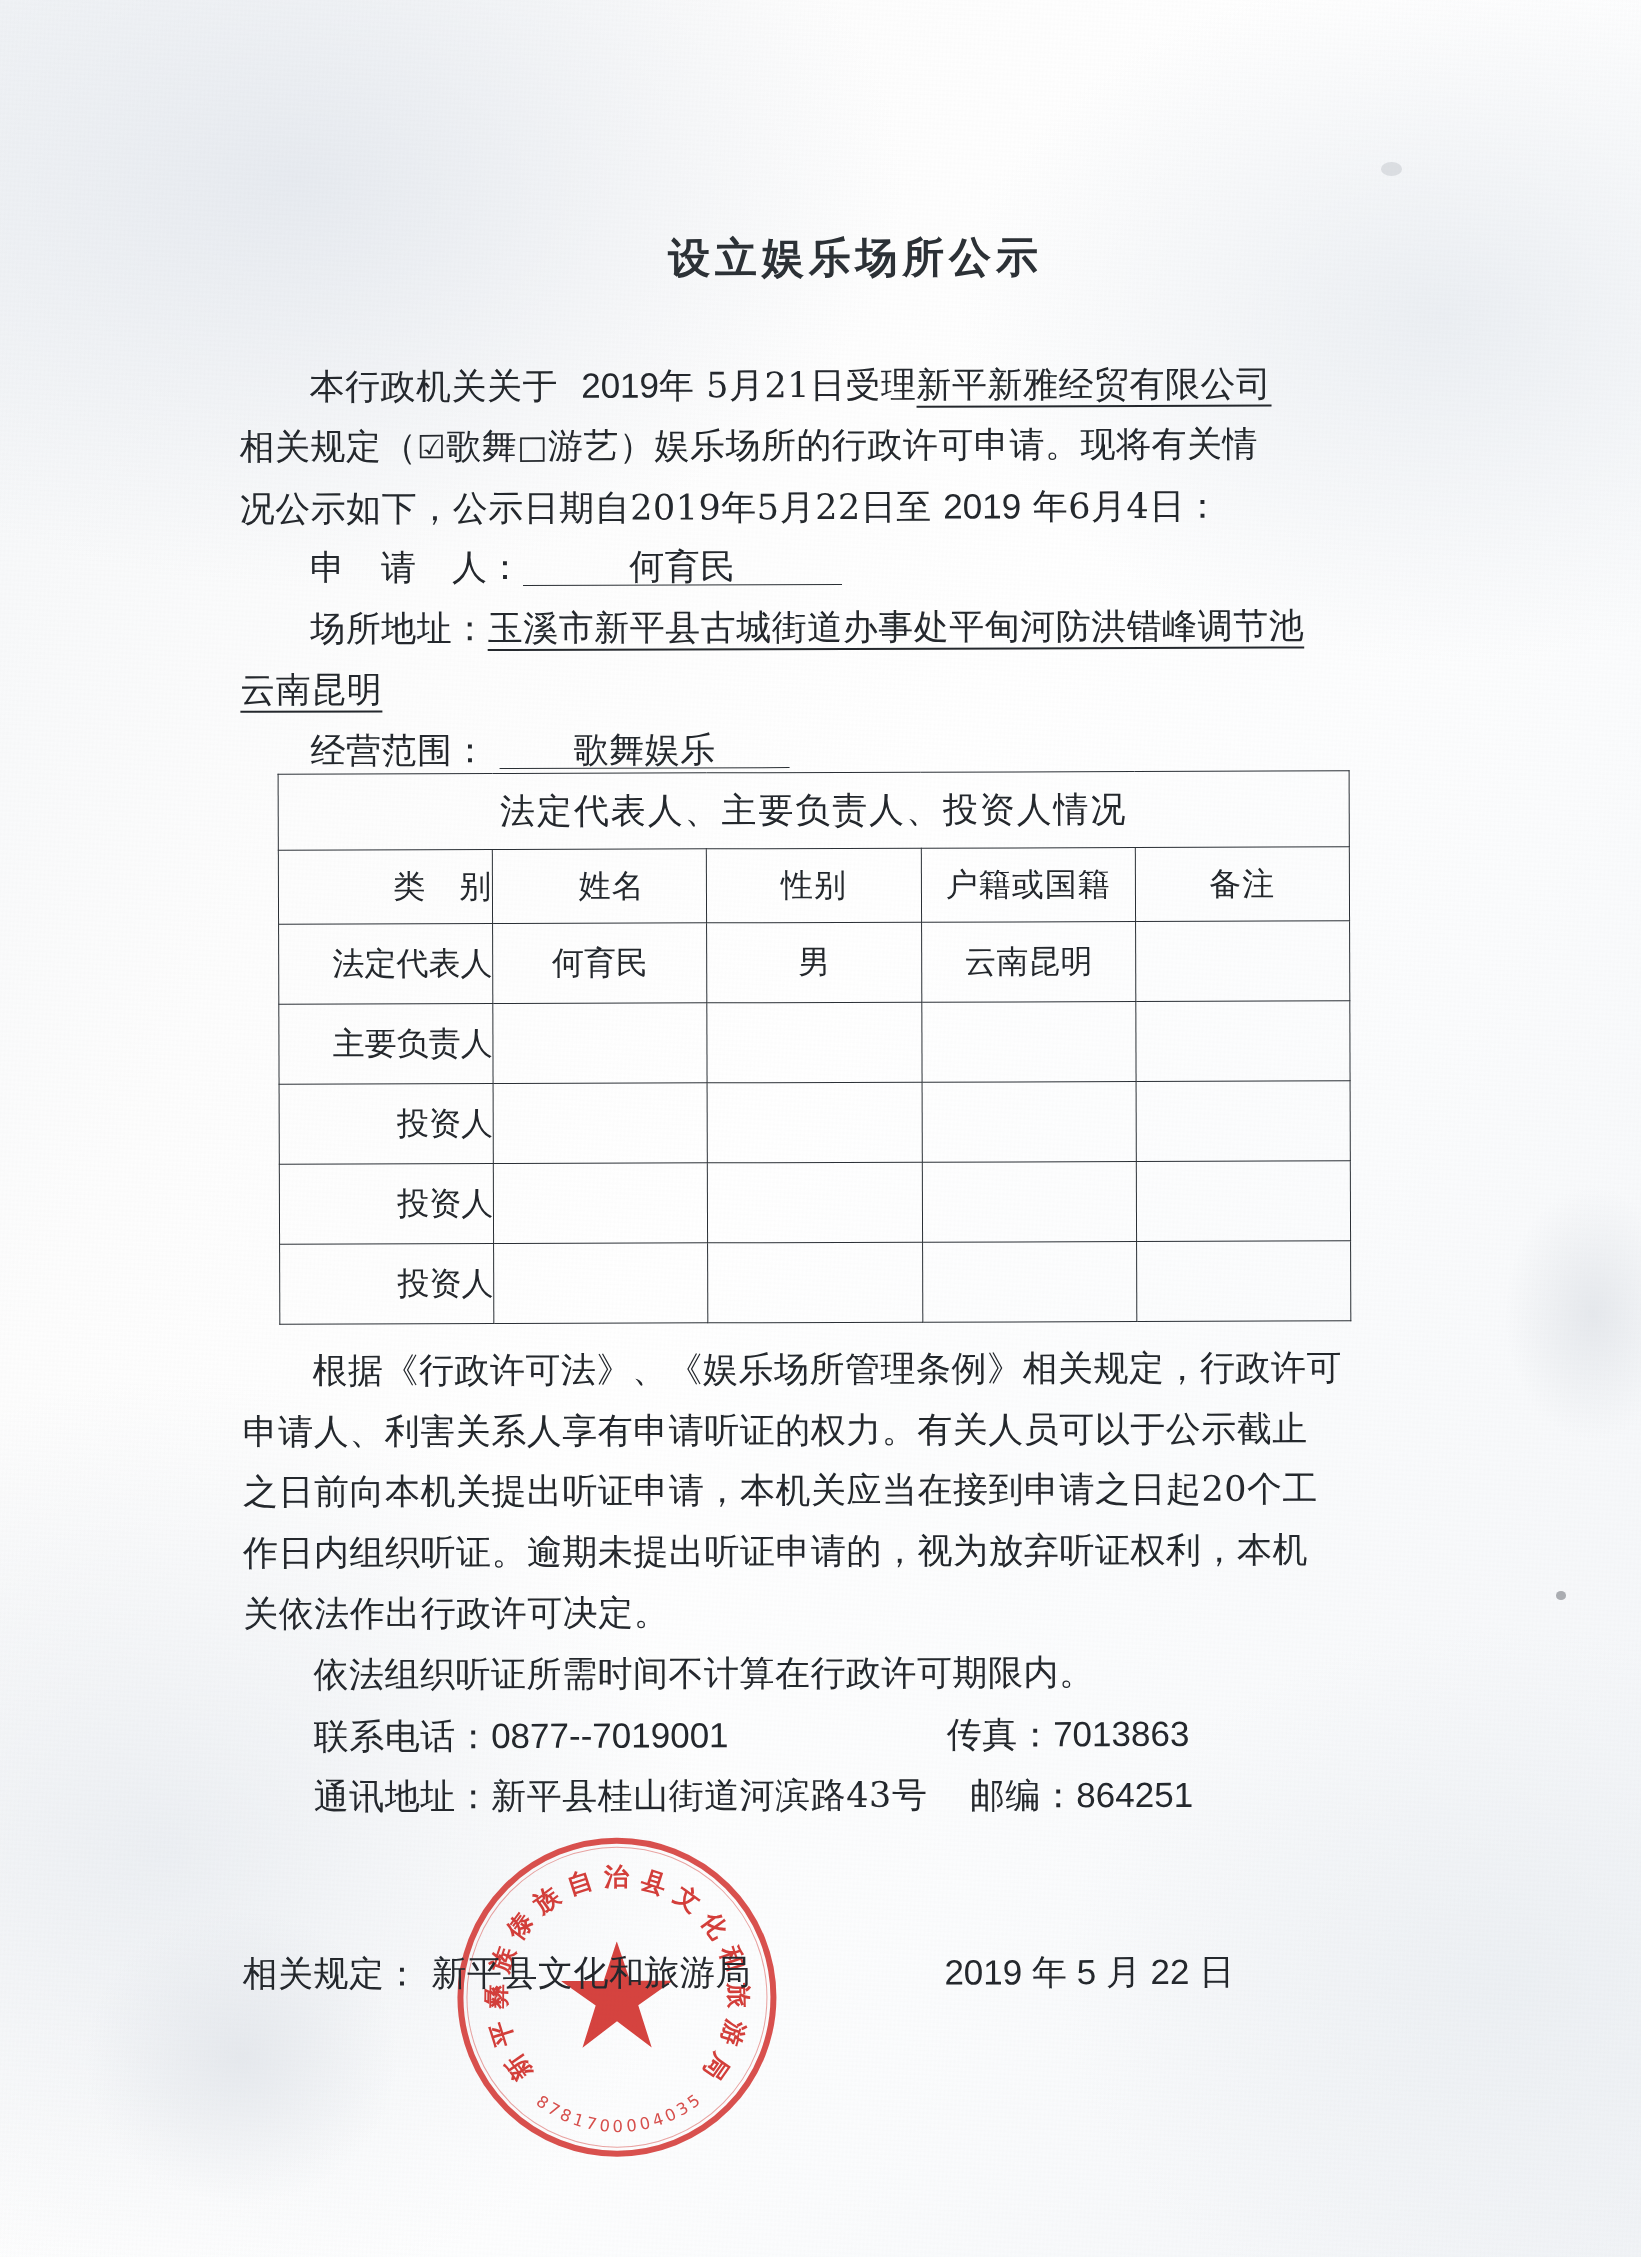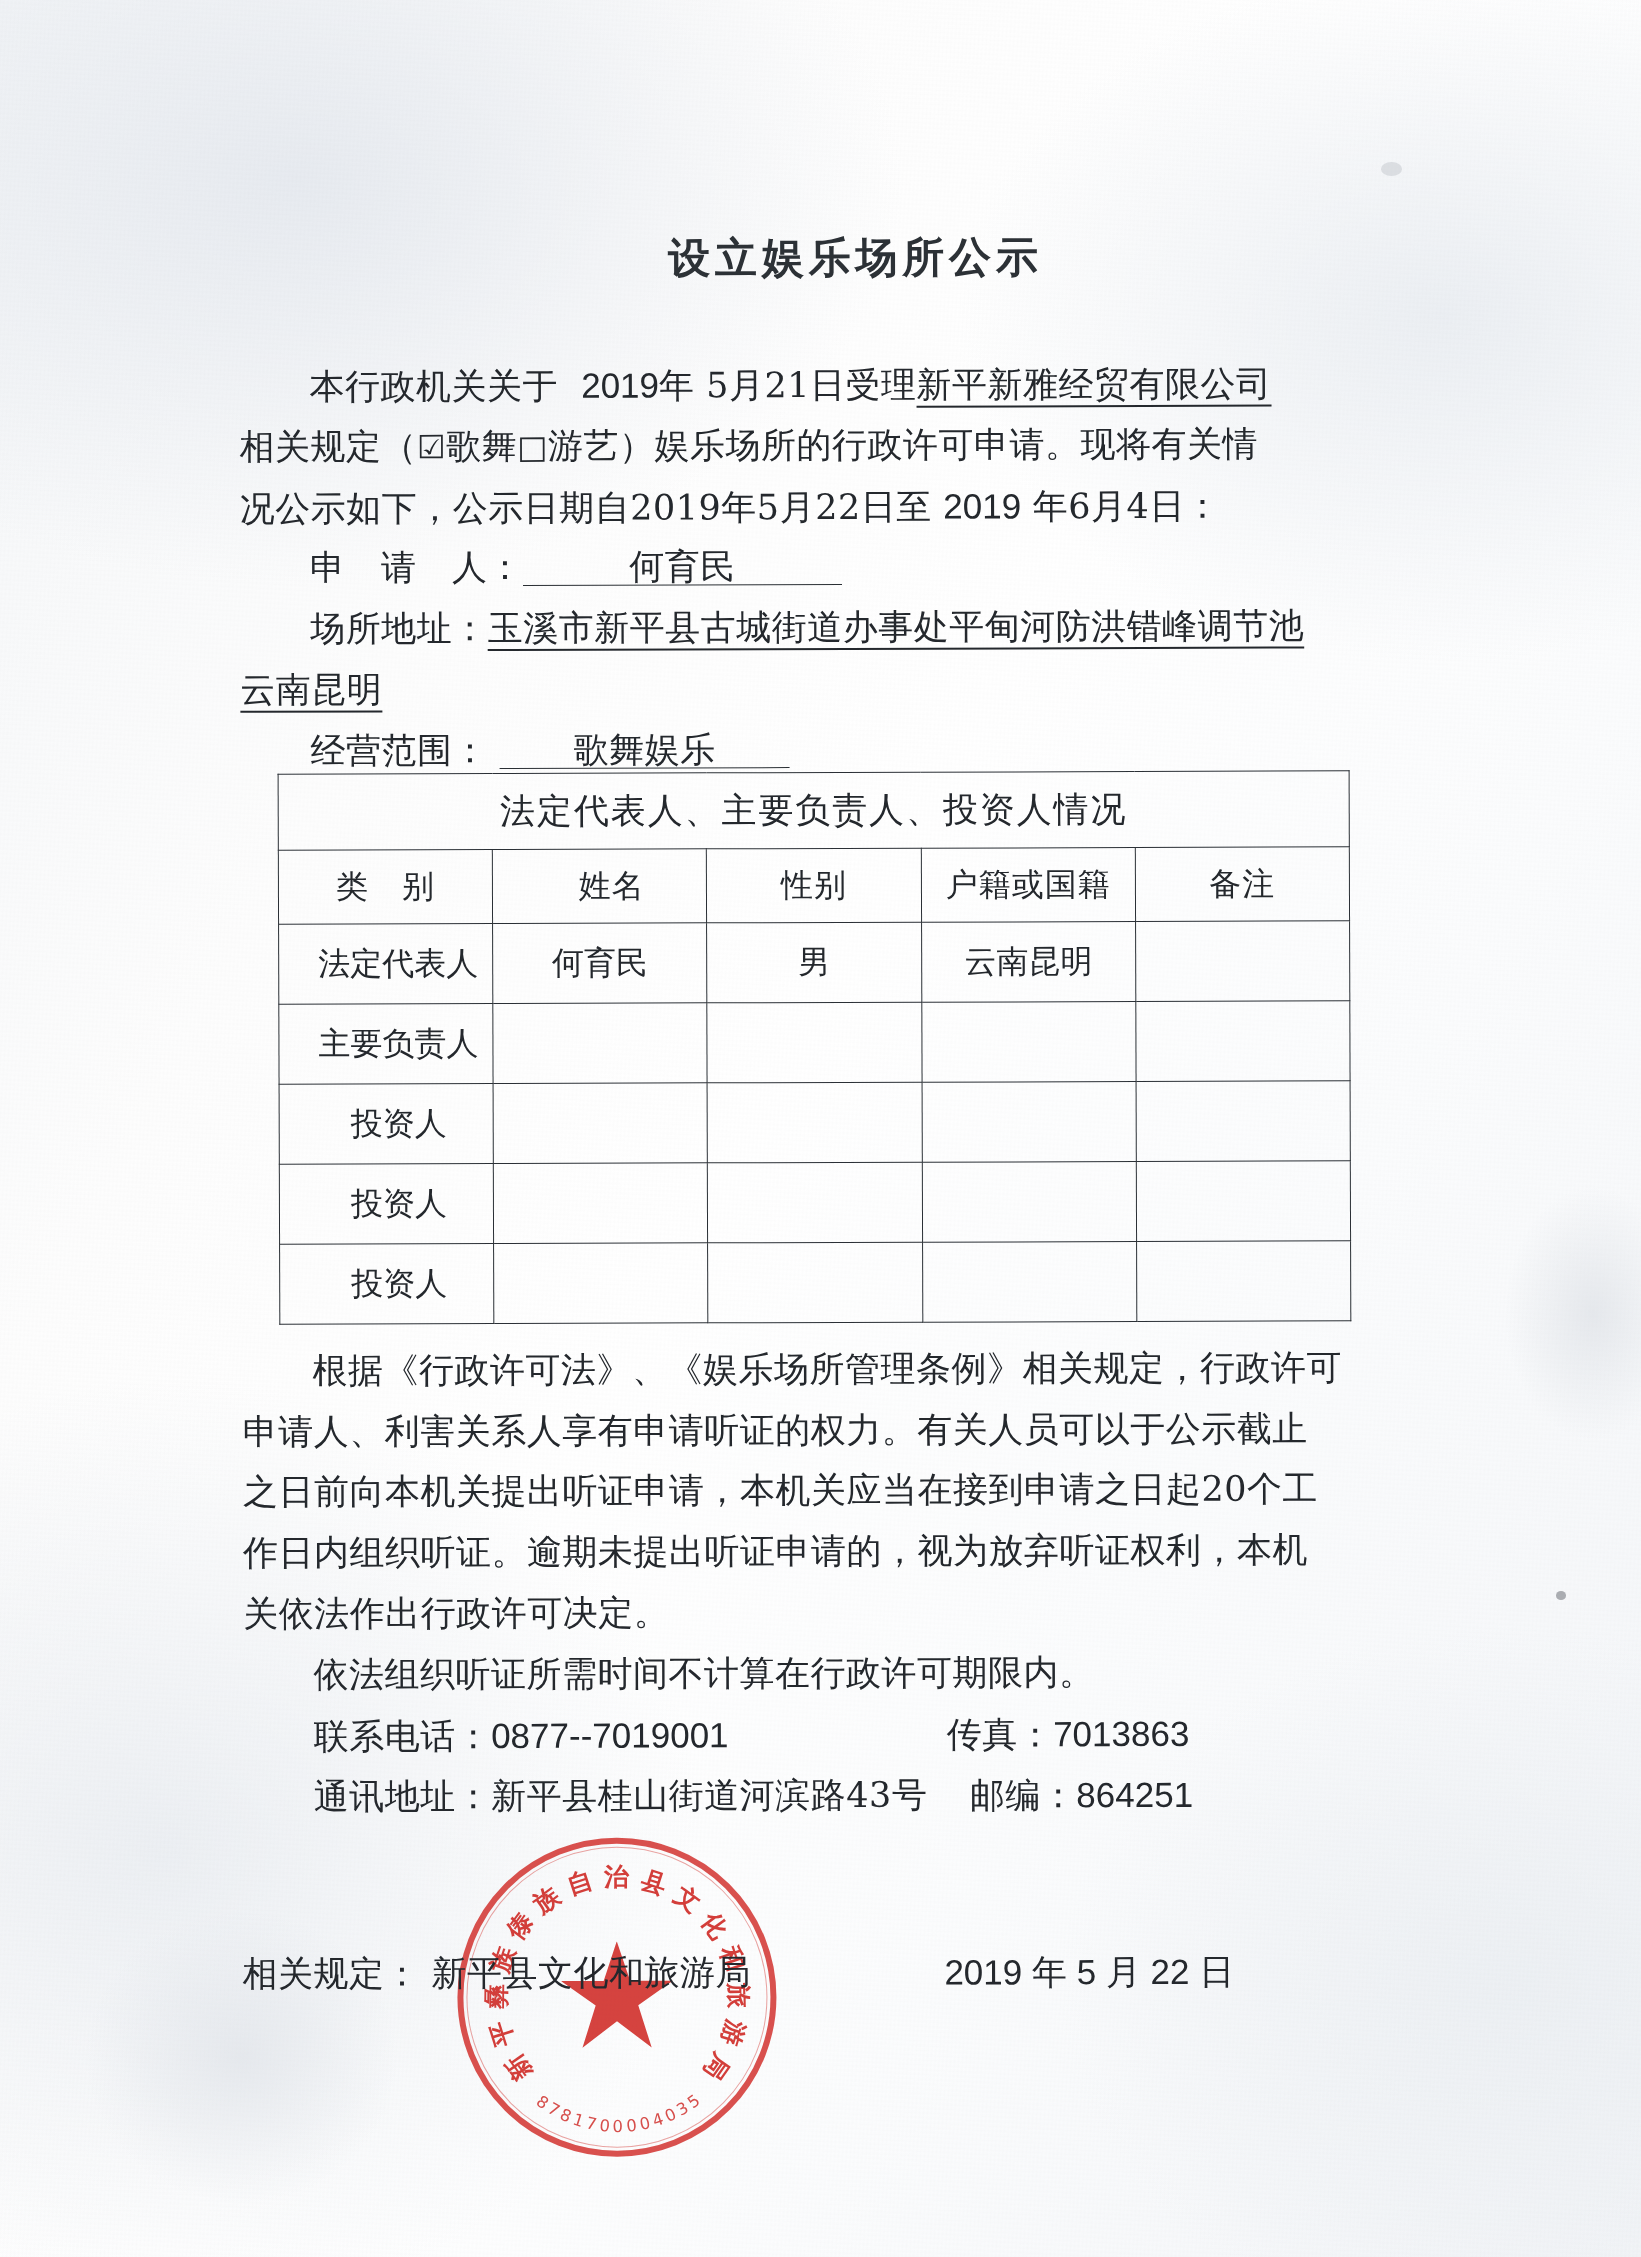--- a/index.html
+++ b/index.html
@@ -108,22 +108,22 @@
     padding: 0;
     height: 68px;
     font-family: "DejaVu Sans", "Liberation Sans", sans-serif;
   }
   #people-table .tbl-caption {
     font-size: 35px;
     height: 75px;
     letter-spacing: 1.9px;
   }
   #people-table .hdr { height: 73px; letter-spacing: 1px; }
-  #people-table .rowlabel { text-align: center; padding-left: 25px; }
-  #people-table td.c-type  { width: 210px; }
+  #people-table .rowlabel { text-align: right; padding-left: 25px; }
+  #people-table td.c-type  { width: 210px; text-align: right; }
   #people-table td.c-name  { width: 243px; padding-left: 24px; }
   #people-table td.c-sex   { width: 131px; }
   #people-table td.c-home  { width: 241px; }
   #people-table td.c-note  { width: 245px; }
   #people-table .body-row td { height: 79px; }
 
   
   #seal {
     position: absolute;
     left: 454px;

